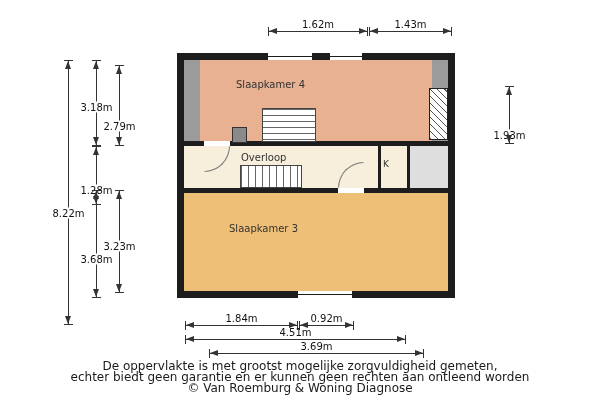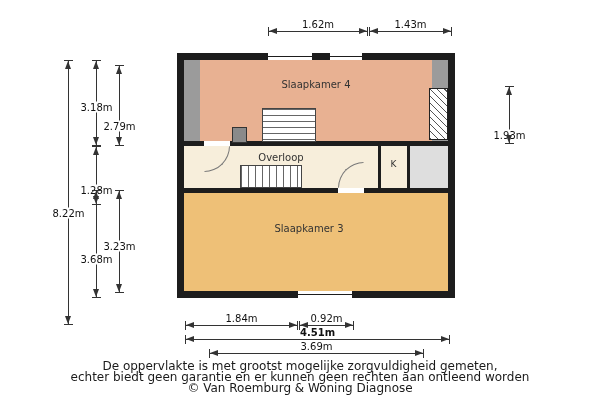--- a/index.html
+++ b/index.html
@@ -38,21 +38,21 @@
   .shaft { left:252px; top:35px; width:19px; height:52px; border:1px solid #222; background-color:#fff;
     background-image:repeating-linear-gradient(45deg,#555 0,#555 1px,transparent 1px,transparent 5px); }
 
   .door-gap { background:#fff; }
   .gap-1 { left:27px;  top:88px;  width:26px; height:5px; }
   .gap-2 { left:161px; top:135px; width:26px; height:5px; }
   .arc { width:26px; height:26px; border:1px solid #777; background:transparent; }
   .arc-1 { left:27px;  top:93px;  border-color:transparent #777 #777 transparent; border-radius:0 0 100% 0; }
   .arc-2 { left:161px; top:109px; border-color:#777 transparent transparent #777; border-radius:100% 0 0 0; }
 
-  .rlbl { font-size:10px; color:#333; text-align:center; }
+  .rlbl { font-size:10px; color:#333; }
   .lbl-s4 { left:59px;  top:26px;  width:160px; }
   .lbl-ov { left:64px;  top:99px;  width:80px;  }
   .lbl-s3 { left:52px;  top:170px; width:160px; }
   .lbl-k  { left:206px; top:106px; width:21px; font-size:9px; }
 
   
   .dh { position:absolute; height:9px; border-left:1px solid #333; border-right:1px solid #333;
         background-image:linear-gradient(to bottom,transparent 4px,#333 4px,#333 5px,transparent 5px); }
   .dh::before { content:""; position:absolute; left:0; top:1px; width:0; height:0;
         border-top:3px solid transparent; border-bottom:3px solid transparent; border-right:8px solid #333; }
@@ -142,21 +142,21 @@
     <span class="rlbl lbl-s3">Slaapkamer 3</span>
     <span class="rlbl lbl-k">K</span>
   </div>
 
   <div class="dh" style="left:185px; top:321px; width:113px;">
     <span class="dlbl">1.84m</span>
   </div>
   <div class="dh" style="left:299px; top:321px; width:55px;">
     <span class="dlbl">0.92m</span>
   </div>
-  <div class="dh" style="left:185px; top:335px; width:265px;font-weight:bold;">
+  <div class="dh" style="left:185px; top:335px; width:221px;">
     <span class="dlbl">4.51m</span>
   </div>
   <div class="dh" style="left:209px; top:349px; width:215px;">
     <span class="dlbl">3.69m</span>
   </div>
 
   <div class="footer">
     <div>De oppervlakte is met grootst mogelijke zorgvuldigheid gemeten,</div>
     <div>echter biedt geen garantie en er kunnen geen rechten aan ontleend worden</div>
     <div>© Van Roemburg &amp; Woning Diagnose</div>

